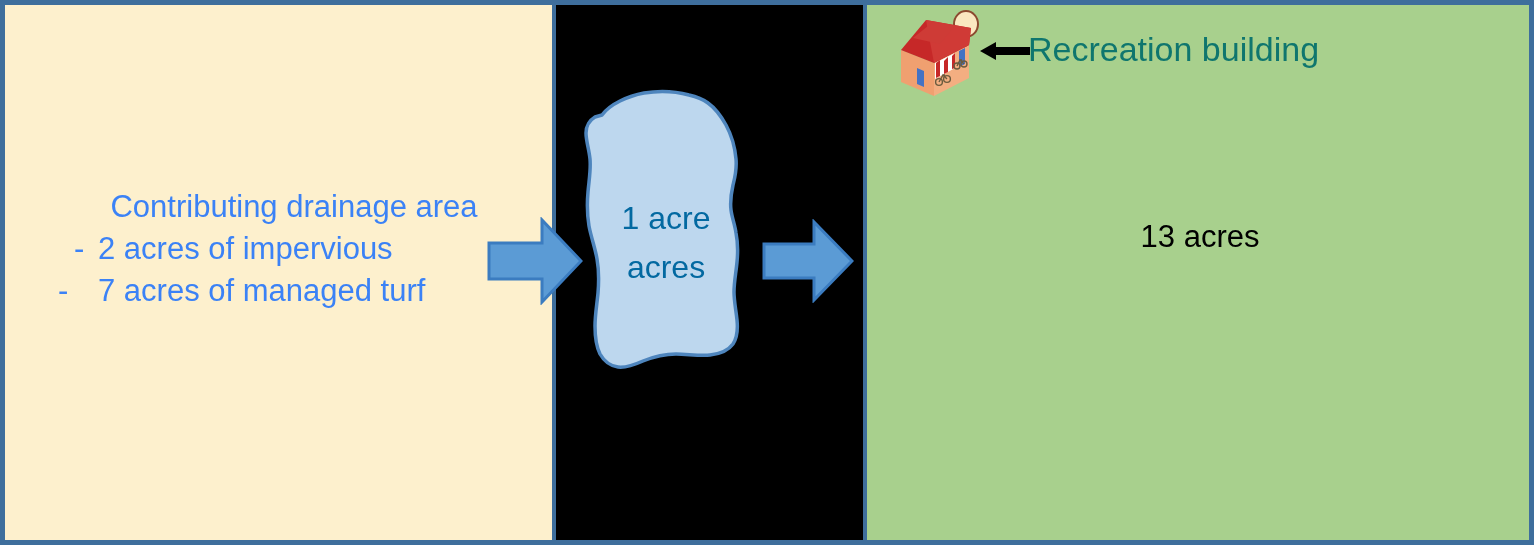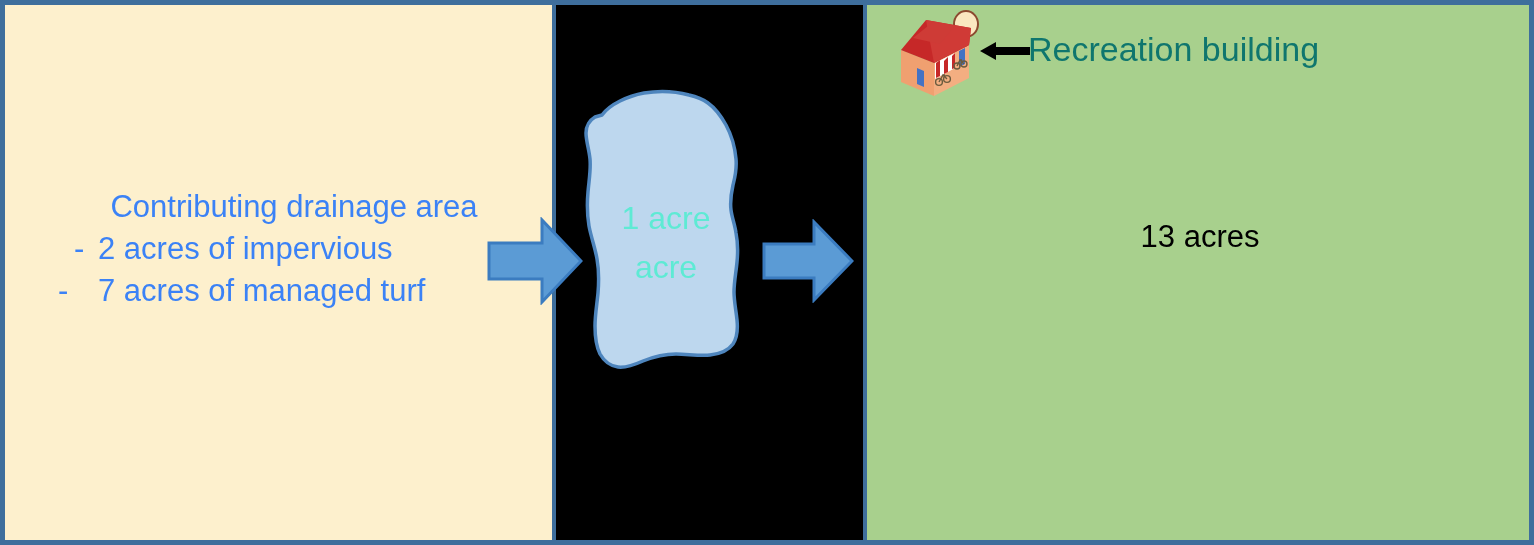--- a/index.html
+++ b/index.html
@@ -95,21 +95,21 @@
   }
 
   .pond-label {
     position: absolute;
     left: 586px;
     top: 194px;
     width: 160px;
     text-align: center;
     font-size: 32px;
     line-height: 49px;
-    color: #5eead4;
+    color: #0369a1;
     z-index: 12;
   }
 
   .irrigation-text {
     position: absolute;
     left: 1025px;
     top: 214px;
     width: 350px;
     text-align: center;
     font-size: 31px;
@@ -210,21 +210,21 @@
                C 29,132 29,121 30,110
                C 31,98 33,88 32,77
                C 31,67 28,59 28,51
                C 28,44 32,38 37,35
                Z" fill="#BDD7EE" stroke="#4E85BD" stroke-width="3.5" stroke-linejoin="round"></path>
     </svg>
   </div>
 
   <div class="pond-label">
     <div>1 acre</div>
-    <div>acre</div>
+    <div>acres</div>
   </div>
 
   <div class="flow-arrow flow-arrow-2">
     <svg width="92" height="84" viewBox="0 0 92 84">
       <polygon points="2,25 52,25 52,3 90,42 52,81 52,59 2,59" fill="#5B9BD5" stroke="#3B7CC0" stroke-width="3" stroke-linejoin="miter"></polygon>
     </svg>
   </div>
 
   <div class="irrigation-text">
     <div>13 acres</div>

